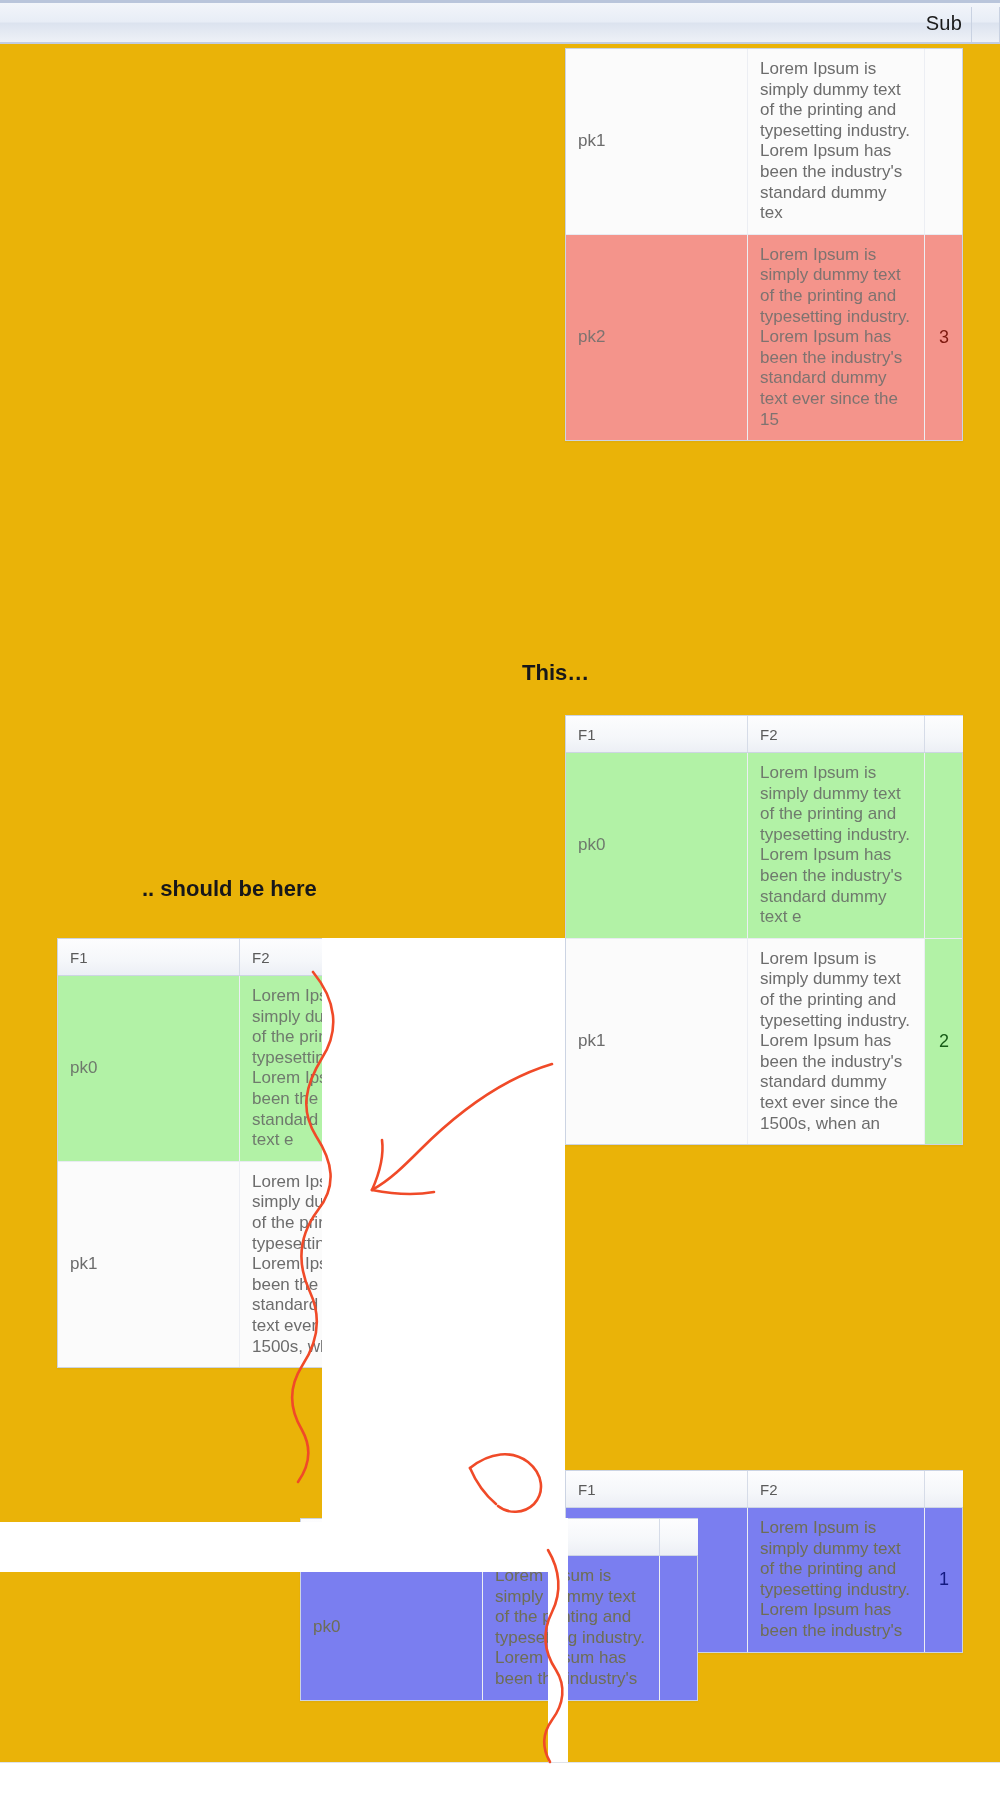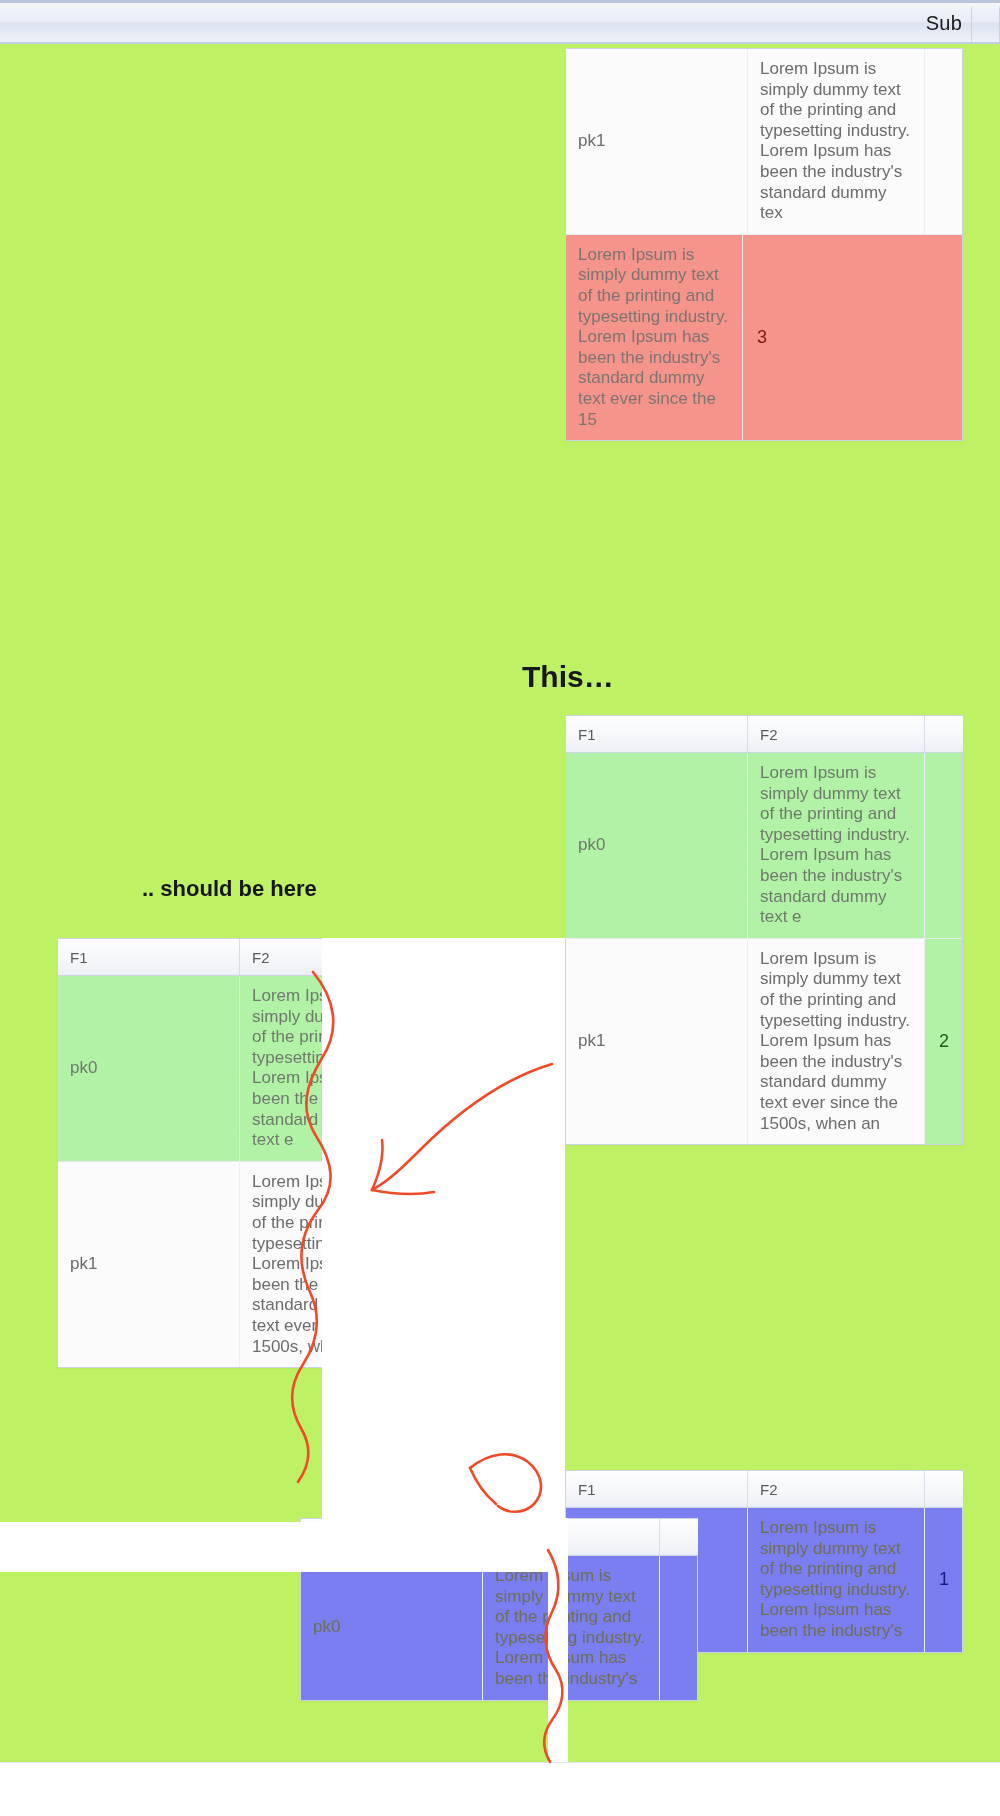--- a/index.html
+++ b/index.html
@@ -9,21 +9,21 @@
   }
   body {
     font-family: "Liberation Sans", sans-serif;
     -webkit-font-smoothing: antialiased;
   }
   #stage {
     position: relative;
     width: 1000px;
     height: 1816px;
     overflow: hidden;
-    background: #bef264;
+    background: #eab308;
   }
 
   
   .topbar {
     position: absolute;
     left: 0; top: 0;
     width: 1000px;
     height: 44px;
     background: linear-gradient(to bottom, #f2f5fa 0%, #e8edf6 48%, #dce3ef 52%, #eef1f7 100%);
     border-top: 3px solid #b9c5db;
@@ -151,21 +151,21 @@
   #ov-bottom-strip  { left: 0px; top: 1762px; width: 1000px; height: 54px; border-top:1px solid #dfe3ea; }
 
   
   .annot {
     position: absolute;
     font-weight: bold;
     color: #17171a;
     z-index: 8;
     white-space: nowrap;
   }
-  #annot-this   { left: 522px; top: 660px; font-size: 30px; }
+  #annot-this   { left: 522px; top: 660px; font-size: 22px; }
   #annot-should { left: 142px; top: 876px; font-size: 22px; }
 
   
   #ink {
     position: absolute;
     left: 0; top: 0;
     width: 1000px; height: 1816px;
     z-index: 9;
     pointer-events: none;
   }
@@ -186,20 +186,21 @@
   <div class="grid" id="grid-red">
     <div class="grid-body">
 
       <div class="grid-row row-plain">
         <div class="cell cell-pk c1">pk1</div>
         <div class="cell c2">Lorem Ipsum is simply dummy text of the printing and typesetting industry. Lorem Ipsum has been the industry's standard dummy tex</div>
         <div class="cell c3"></div>
       </div>
 
       <div class="grid-row row-red">
+        <div class="cell cell-pk c1">pk2</div>
         <div class="cell c2">Lorem Ipsum is simply dummy text of the printing and typesetting industry. Lorem Ipsum has been the industry's standard dummy text ever since the 15</div>
         <div class="cell c3">
           <span class="marker marker-red">3</span>
         </div>
       </div>
 
     </div>
   </div>
 
   <div class="grid" id="grid-green">

